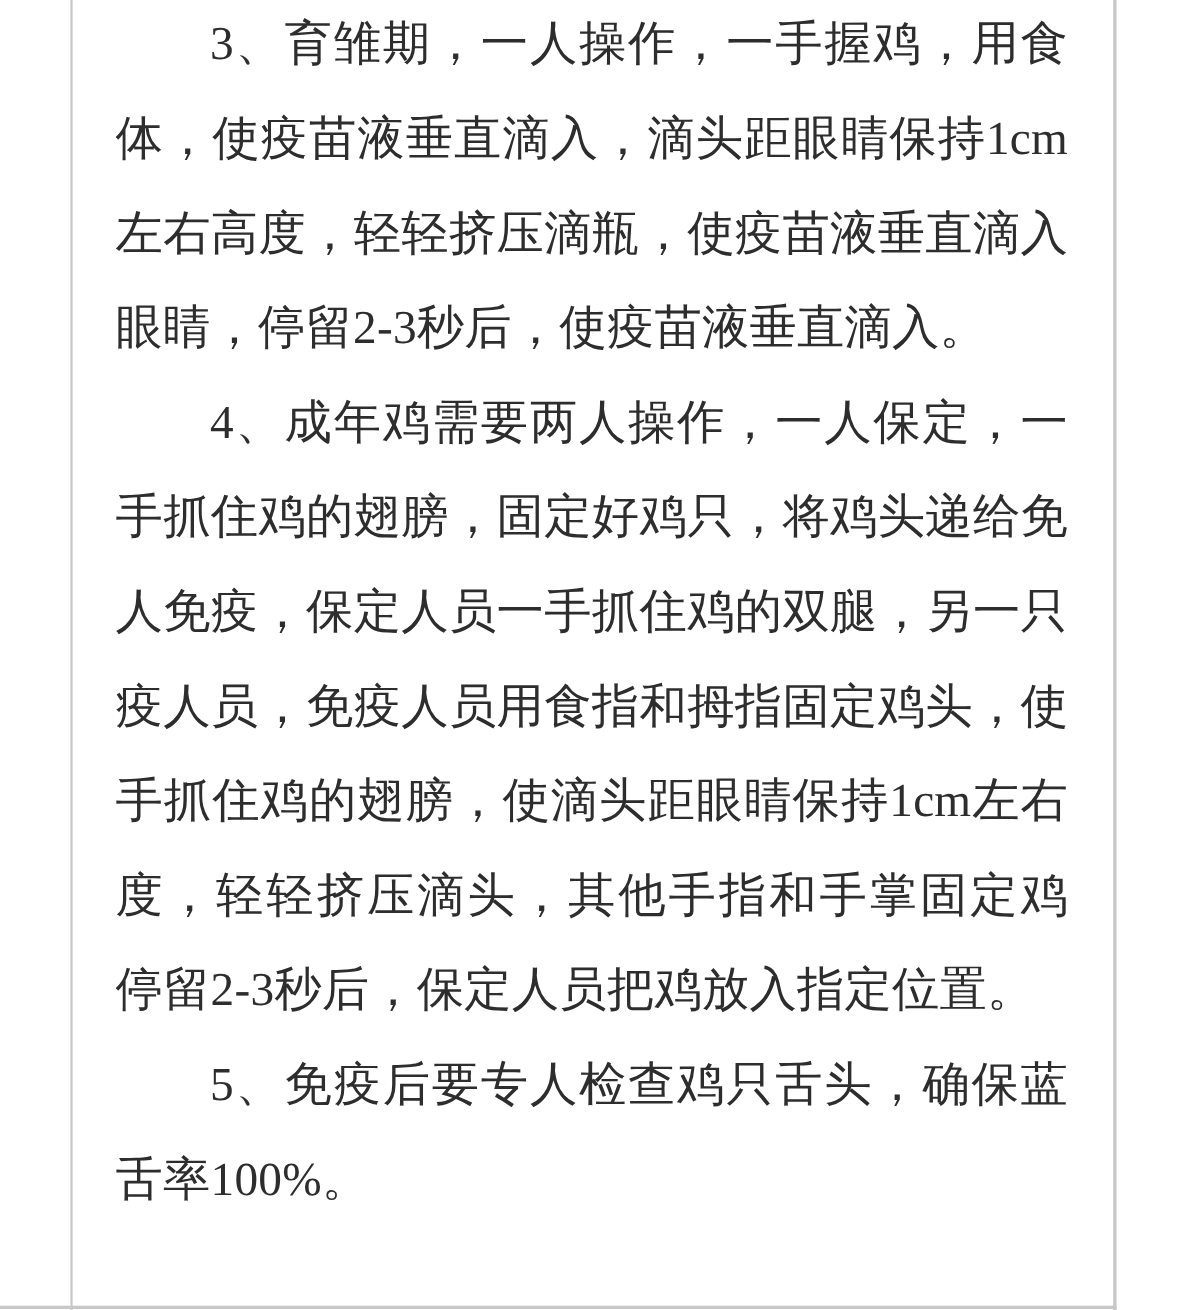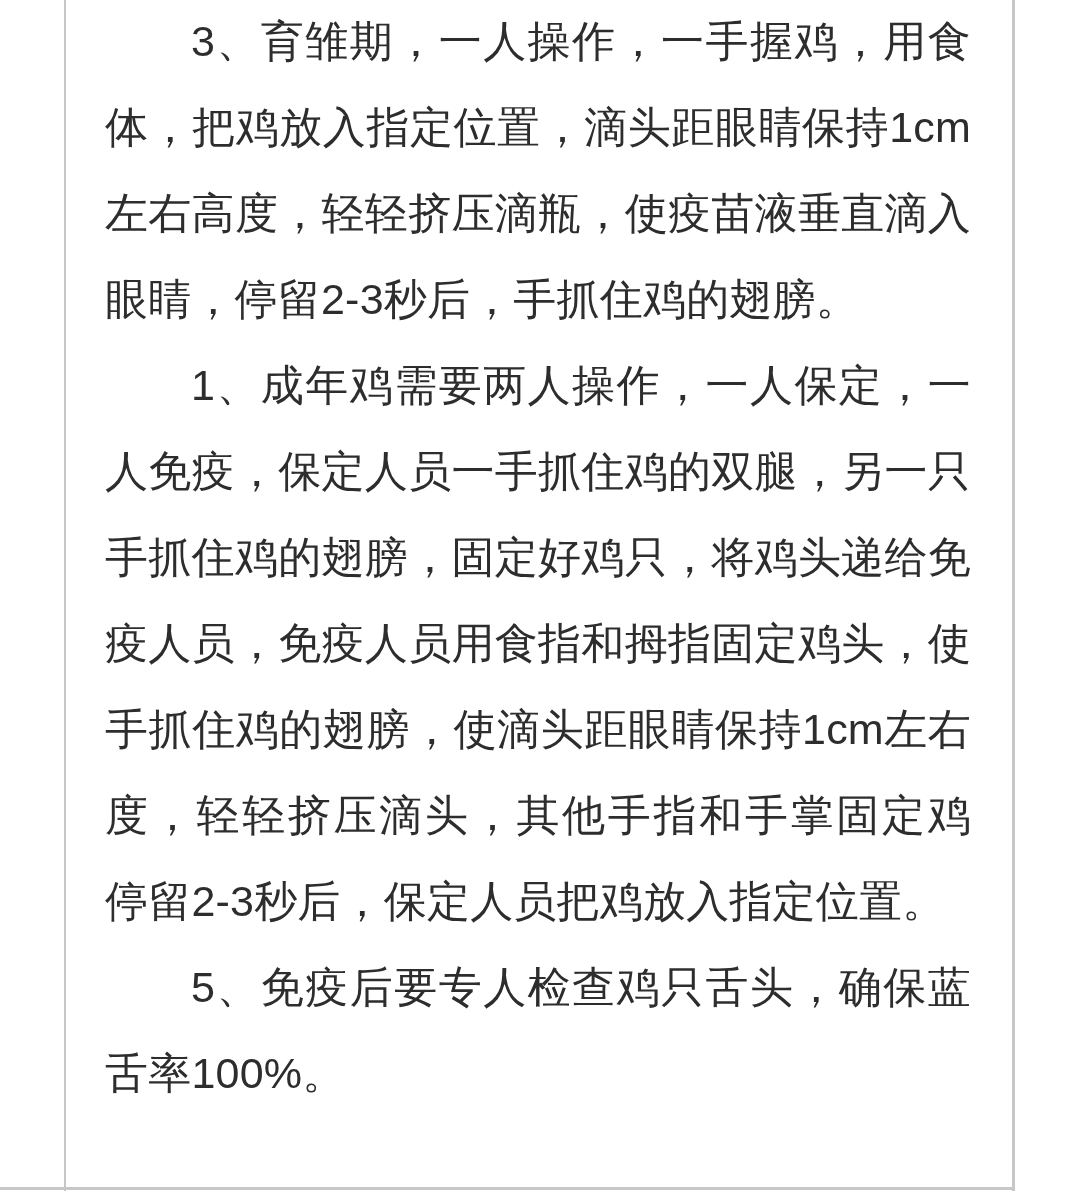--- a/index.html
+++ b/index.html
@@ -7,21 +7,21 @@
     --border:#c7c7c7;
     --text:#2d2d2d;
     --scrollbar:#f7f7f7;
   }
   html,body{margin:0;padding:0;background:#fff;}
   .page{
     position:relative;
     width:1032px;height:1191px;
     background:var(--bg);
     overflow:hidden;
-    font-family:Liberation Sans, sans-serif;
+    font-family:Liberation Serif, serif;
   }
   .rule{position:absolute;background:var(--border);}
   .rule-left{left:64px;top:0;width:2px;height:1191px;}
   .rule-right{left:1012px;top:0;width:3px;height:1191px;}
   .rule-bottom{left:0;top:1187px;width:1015px;height:3px;}
   .scrollbar-thumb{
     position:absolute;
     left:1070px;top:437px;width:10px;height:492px;
     background:var(--scrollbar);
     border-radius:5px;
@@ -46,26 +46,26 @@
 </head>
 <body>
 
 <div class="page">
   <div class="rule rule-left"></div>
   <div class="rule rule-right"></div>
   <div class="rule rule-bottom"></div>
   <div class="scrollbar-thumb"></div>
   <div class="text-block">
       <div class="line indent">3、育雏期，一人操作，一手握鸡，用食</div>
-      <div class="line">体，把鸡放入指定位置，滴头距眼睛保持1cm</div>
+      <div class="line">体，使疫苗液垂直滴入，滴头距眼睛保持1cm</div>
       <div class="line">左右高度，轻轻挤压滴瓶，使疫苗液垂直滴入</div>
-      <div class="line para-end">眼睛，停留2-3秒后，手抓住鸡的翅膀。</div>
-      <div class="line indent">1、成年鸡需要两人操作，一人保定，一</div>
+      <div class="line para-end">眼睛，停留2-3秒后，使疫苗液垂直滴入。</div>
+      <div class="line indent">4、成年鸡需要两人操作，一人保定，一</div>
+      <div class="line">手抓住鸡的翅膀，固定好鸡只，将鸡头递给免</div>
       <div class="line">人免疫，保定人员一手抓住鸡的双腿，另一只</div>
-      <div class="line">手抓住鸡的翅膀，固定好鸡只，将鸡头递给免</div>
       <div class="line">疫人员，免疫人员用食指和拇指固定鸡头，使</div>
       <div class="line">手抓住鸡的翅膀，使滴头距眼睛保持1cm左右高</div>
       <div class="line">度，轻轻挤压滴头，其他手指和手掌固定鸡身，</div>
       <div class="line para-end">停留2-3秒后，保定人员把鸡放入指定位置。</div>
       <div class="line indent">5、免疫后要专人检查鸡只舌头，确保蓝</div>
       <div class="line para-end">舌率100%。</div>
     </div>
 </div>
 
 </body></html>

